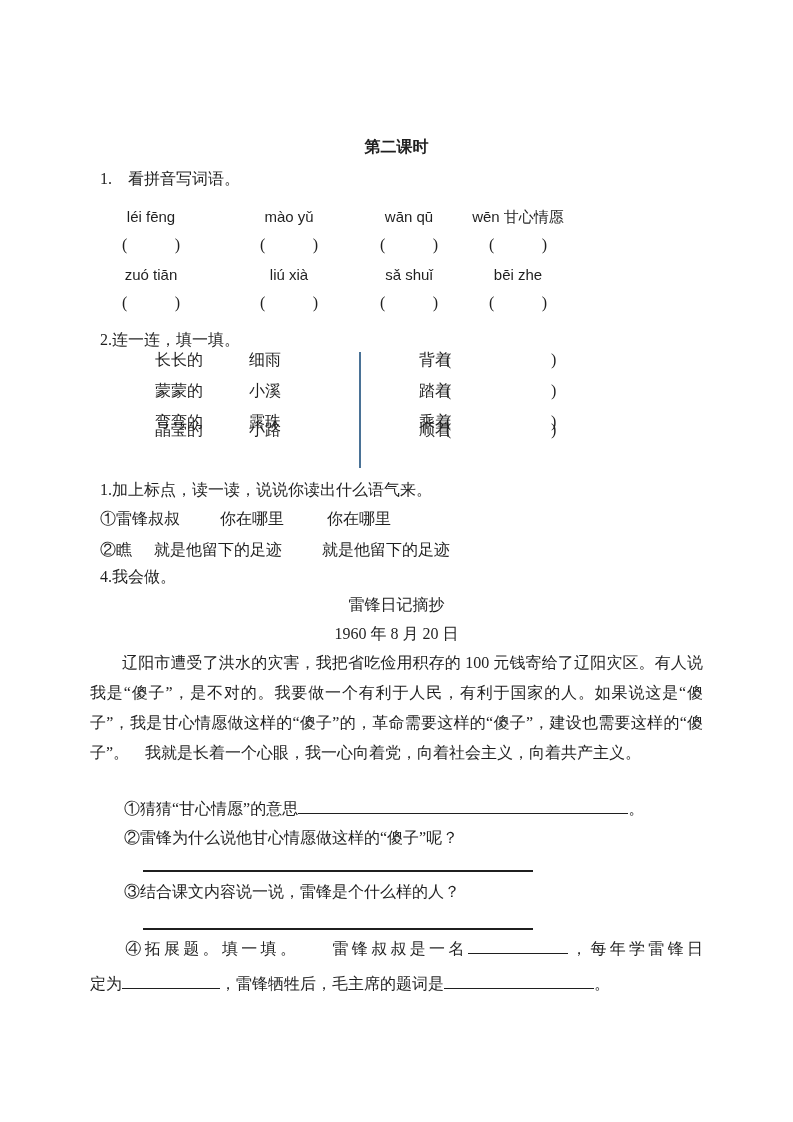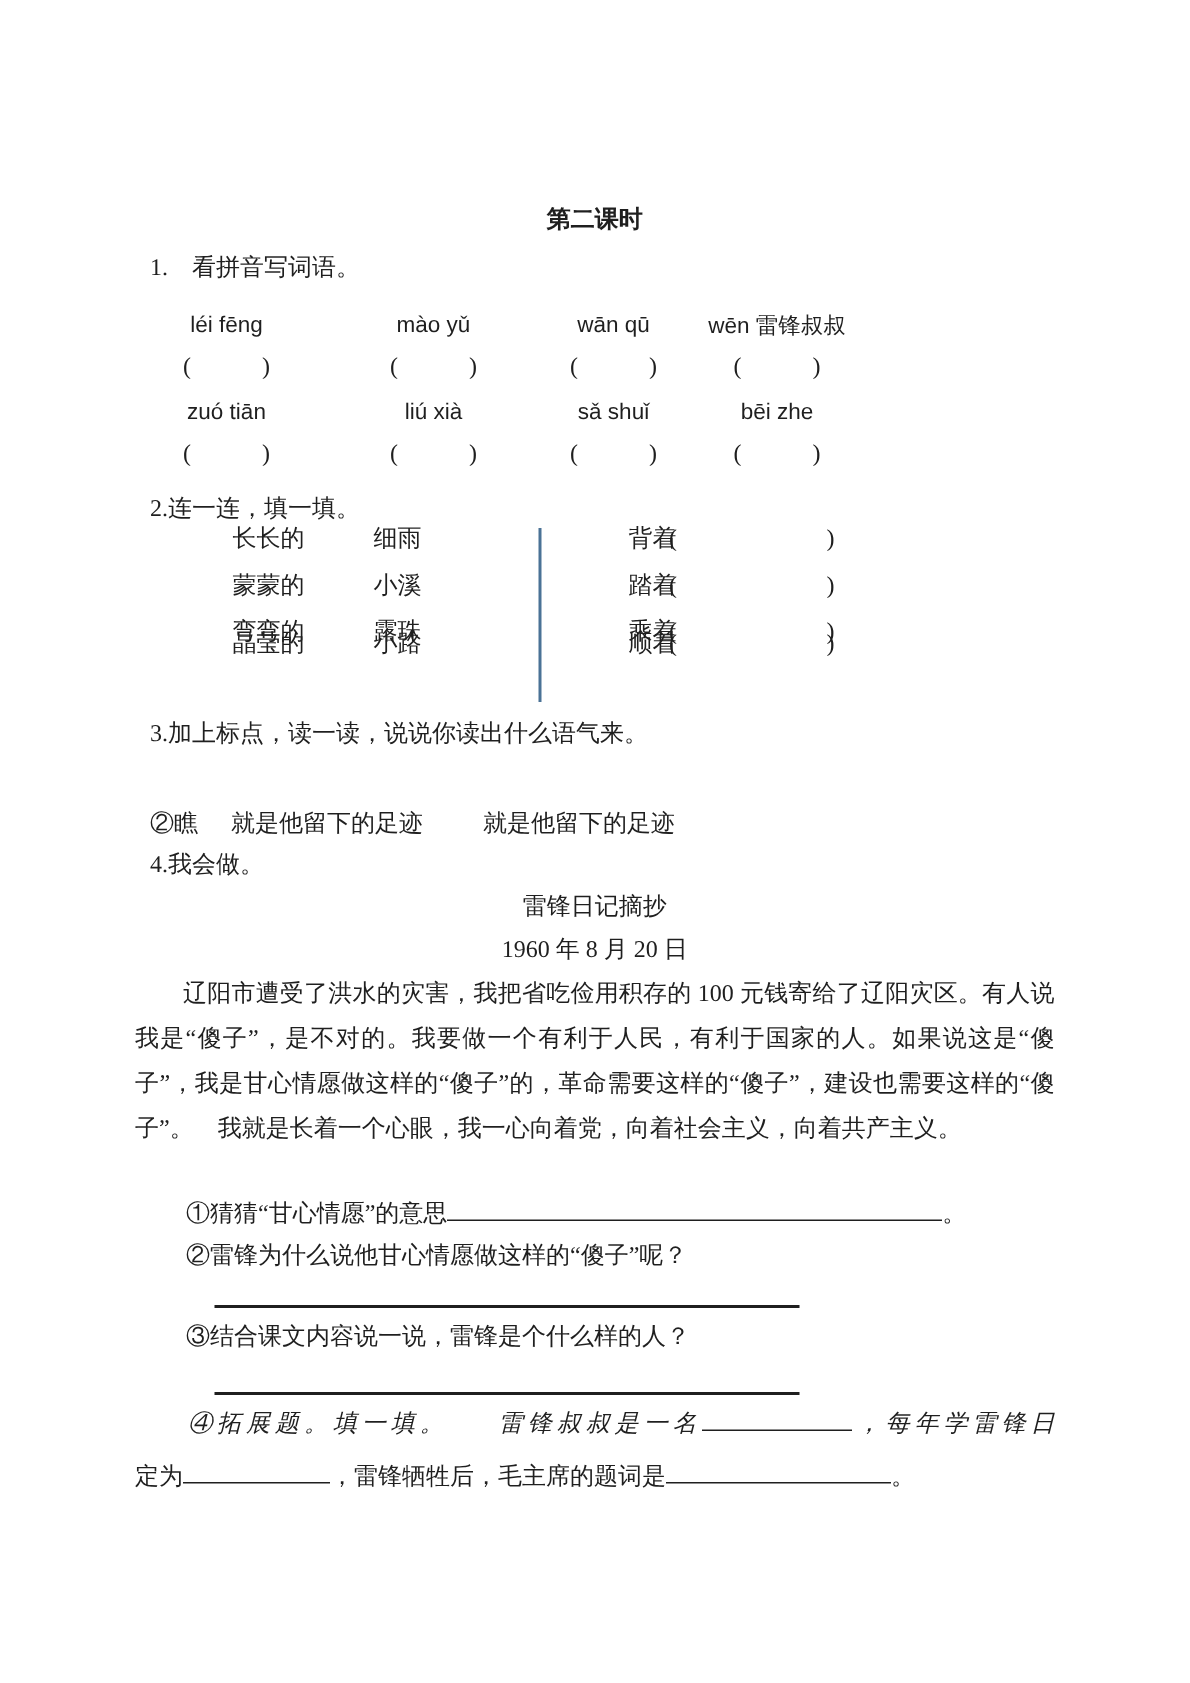--- a/index.html
+++ b/index.html
@@ -95,37 +95,36 @@
     width: 390px;
     height: 2px;
     background: #1f1f1f;
   }
   
   .fill-justify {
     left: 90px;
     width: 613px;
     text-align: justify;
     text-align-last: justify;
-    font-style: italic;
   }
 </style>
 </head>
 <body>
 
 <div class="page">
 
   <div class="line center-line bold" style="top:137px">第二课时</div>
 
   <div class="line" style="top:169px;left:100px">1.　看拼音写词语。</div>
 
   <div>
     <span class="cell pinyin c1" style="top:208px">léi fēng</span>
     <span class="cell pinyin c2" style="top:208px">mào yǔ</span>
     <span class="cell pinyin c3" style="top:208px">wān qū</span>
-    <span class="cell pinyin c4" style="top:208px">wēn 雷锋叔叔</span>
+    <span class="cell pinyin c4" style="top:208px">wēn 甘心情愿</span>
   </div>
   <div>
     <span class="cell c1" style="top:236px"><span class="paren-pair">
           <i>(</i>
           <i>)</i>
         </span></span>
     <span class="cell c2" style="top:236px"><span class="paren-pair">
           <i>(</i>
           <i>)</i>
         </span></span>
@@ -188,21 +187,24 @@
     <span class="m-close">)</span>
   </div>
   <div class="line" style="top:420px;left:0;width:722px">
     <span class="m-adj">晶莹的</span>
     <span class="m-noun">小路</span>
     <span class="m-verb">顺着</span>
     <span class="m-open">(</span>
     <span class="m-close">)</span>
   </div>
 
-  <div class="line" style="top:480px;left:100px">3.加上标点，读一读，说说你读出什么语气来。</div>
+  <div class="line" style="top:480px;left:100px">1.加上标点，读一读，说说你读出什么语气来。</div>
+  <div class="line" style="top:509px;left:100px">
+    <span>①</span><span>雷锋叔叔</span><span class="sp sp40"></span><span>你在哪里</span><span class="sp sp43"></span><span>你在哪里</span>
+  </div>
   <div class="line" style="top:540px;left:100px">
     <span>②</span><span>瞧</span><span class="sp sp22"></span><span>就是他留下的足迹</span><span class="sp sp40"></span><span>就是他留下的足迹</span>
   </div>
 
   <div class="line" style="top:567px;left:100px">4.我会做。</div>
   <div class="line center-line" style="top:595px">雷锋日记摘抄</div>
   <div class="line center-line" style="top:624px">1960 年 8 月 20 日</div>
   <div class="diary-body">辽阳市遭受了洪水的灾害，我把省吃俭用积存的 100 元钱寄给了辽阳灾区。有人说我是“傻子”，是不对的。我要做一个有利于人民，有利于国家的人。如果说这是“傻子”，我是甘心情愿做这样的“傻子”的，革命需要这样的“傻子”，建设也需要这样的“傻子”。　我就是长着一个心眼，我一心向着党，向着社会主义，向着共产主义。</div>
 
   <div class="line" style="top:798px;left:124px">

